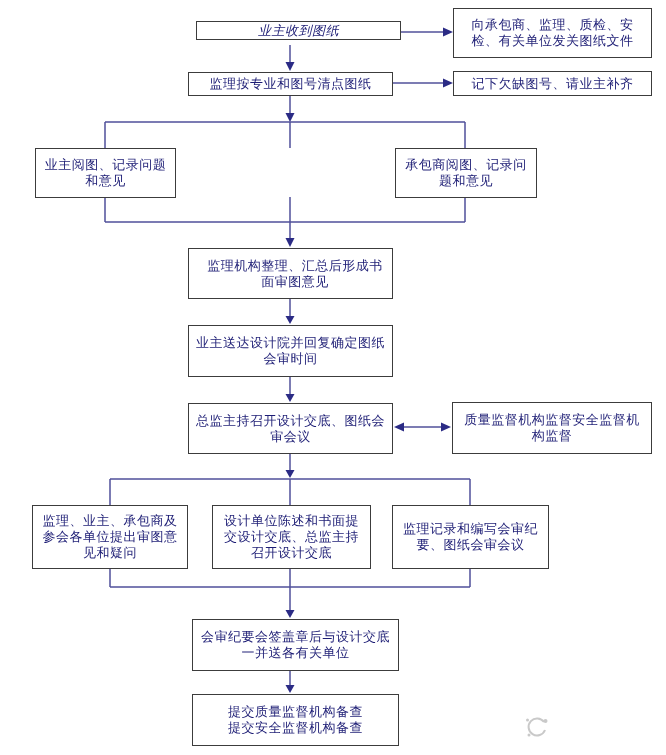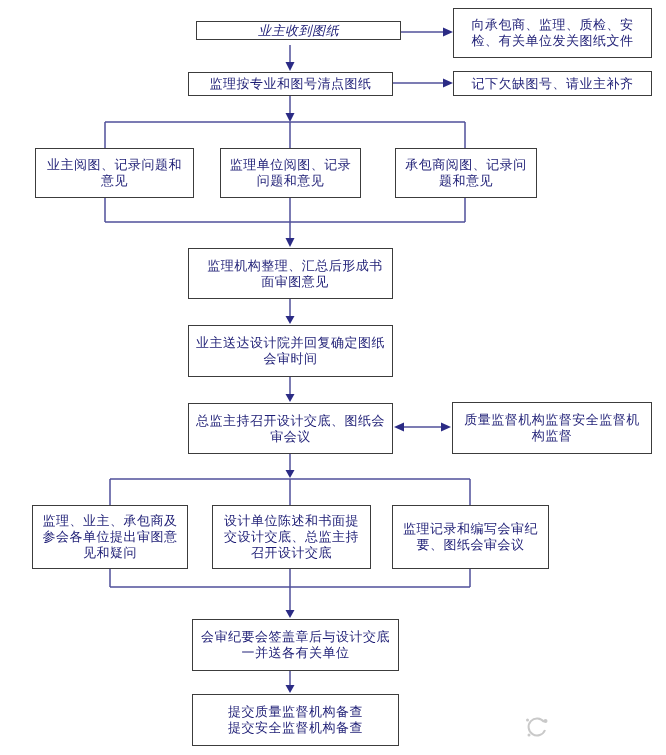--- a/index.html
+++ b/index.html
@@ -14,21 +14,21 @@
     display:flex;align-items:center;justify-content:center;text-align:center;
     padding:2px 5px;
   }
   .prelines{white-space:pre-line;}
   #svglayer{position:absolute;left:0;top:0;width:666px;height:755px;pointer-events:none;}
   
   #n0 {left:196px;top:21px;width:205px;height:19px;font-style:italic;}
   #n1 {left:453px;top:8px;width:199px;height:50px;}
   #n2 {left:188px;top:72px;width:205px;height:24px;}
   #n3 {left:453px;top:71px;width:199px;height:25px;}
-  #n4 {left:35px;top:148px;width:159px;height:50px;}
+  #n4 {left:35px;top:148px;width:141px;height:50px;}
   #n5 {left:220px;top:148px;width:141px;height:50px;}
   #n6 {left:395px;top:148px;width:142px;height:50px;}
   #n7 {left:188px;top:248px;width:205px;height:51px;padding-left:14px;}
   #n8 {left:188px;top:325px;width:205px;height:52px;}
   #n9 {left:188px;top:403px;width:205px;height:51px;}
   #n10{left:452px;top:402px;width:200px;height:52px;}
   #n11{left:32px;top:505px;width:156px;height:64px;}
   #n12{left:212px;top:505px;width:159px;height:64px;}
   #n13{left:392px;top:505px;width:157px;height:64px;}
   #n14{left:192px;top:619px;width:207px;height:52px;}
@@ -87,21 +87,20 @@
       <polygon points="285.5,610 294.5,610 290,618"></polygon>
       <polygon points="285.5,685 294.5,685 290,693"></polygon>
     </g>
   </svg>
 
   <div class="box" id="n0">业主收到图纸</div>
   <div class="box" id="n1">向承包商、监理、质检、安检、有关单位发关图纸文件</div>
   <div class="box" id="n2">监理按专业和图号清点图纸</div>
   <div class="box" id="n3">记下欠缺图号、请业主补齐</div>
   <div class="box" id="n4">业主阅图、记录问题和意见</div>
-  <div class="box" id="n5">监理单位阅图、记录问题和意见</div>
   <div class="box" id="n6">承包商阅图、记录问题和意见</div>
   <div class="box" id="n7">监理机构整理、汇总后形成书面审图意见</div>
   <div class="box" id="n9">总监主持召开设计交底、图纸会审会议</div>
   <div class="box" id="n8">业主送达设计院并回复确定图纸会审时间</div>
   <div class="box" id="n10">质量监督机构监督安全监督机构监督</div>
   <div class="box" id="n11">监理、业主、承包商及参会各单位提出审图意见和疑问</div>
   <div class="box" id="n12">设计单位陈述和书面提交设计交底、总监主持召开设计交底</div>
   <div class="box" id="n13">监理记录和编写会审纪要、图纸会审会议</div>
   <div class="box" id="n14">会审纪要会签盖章后与设计交底一并送各有关单位</div>
   <div class="box prelines" id="n15">提交质量监督机构备查

